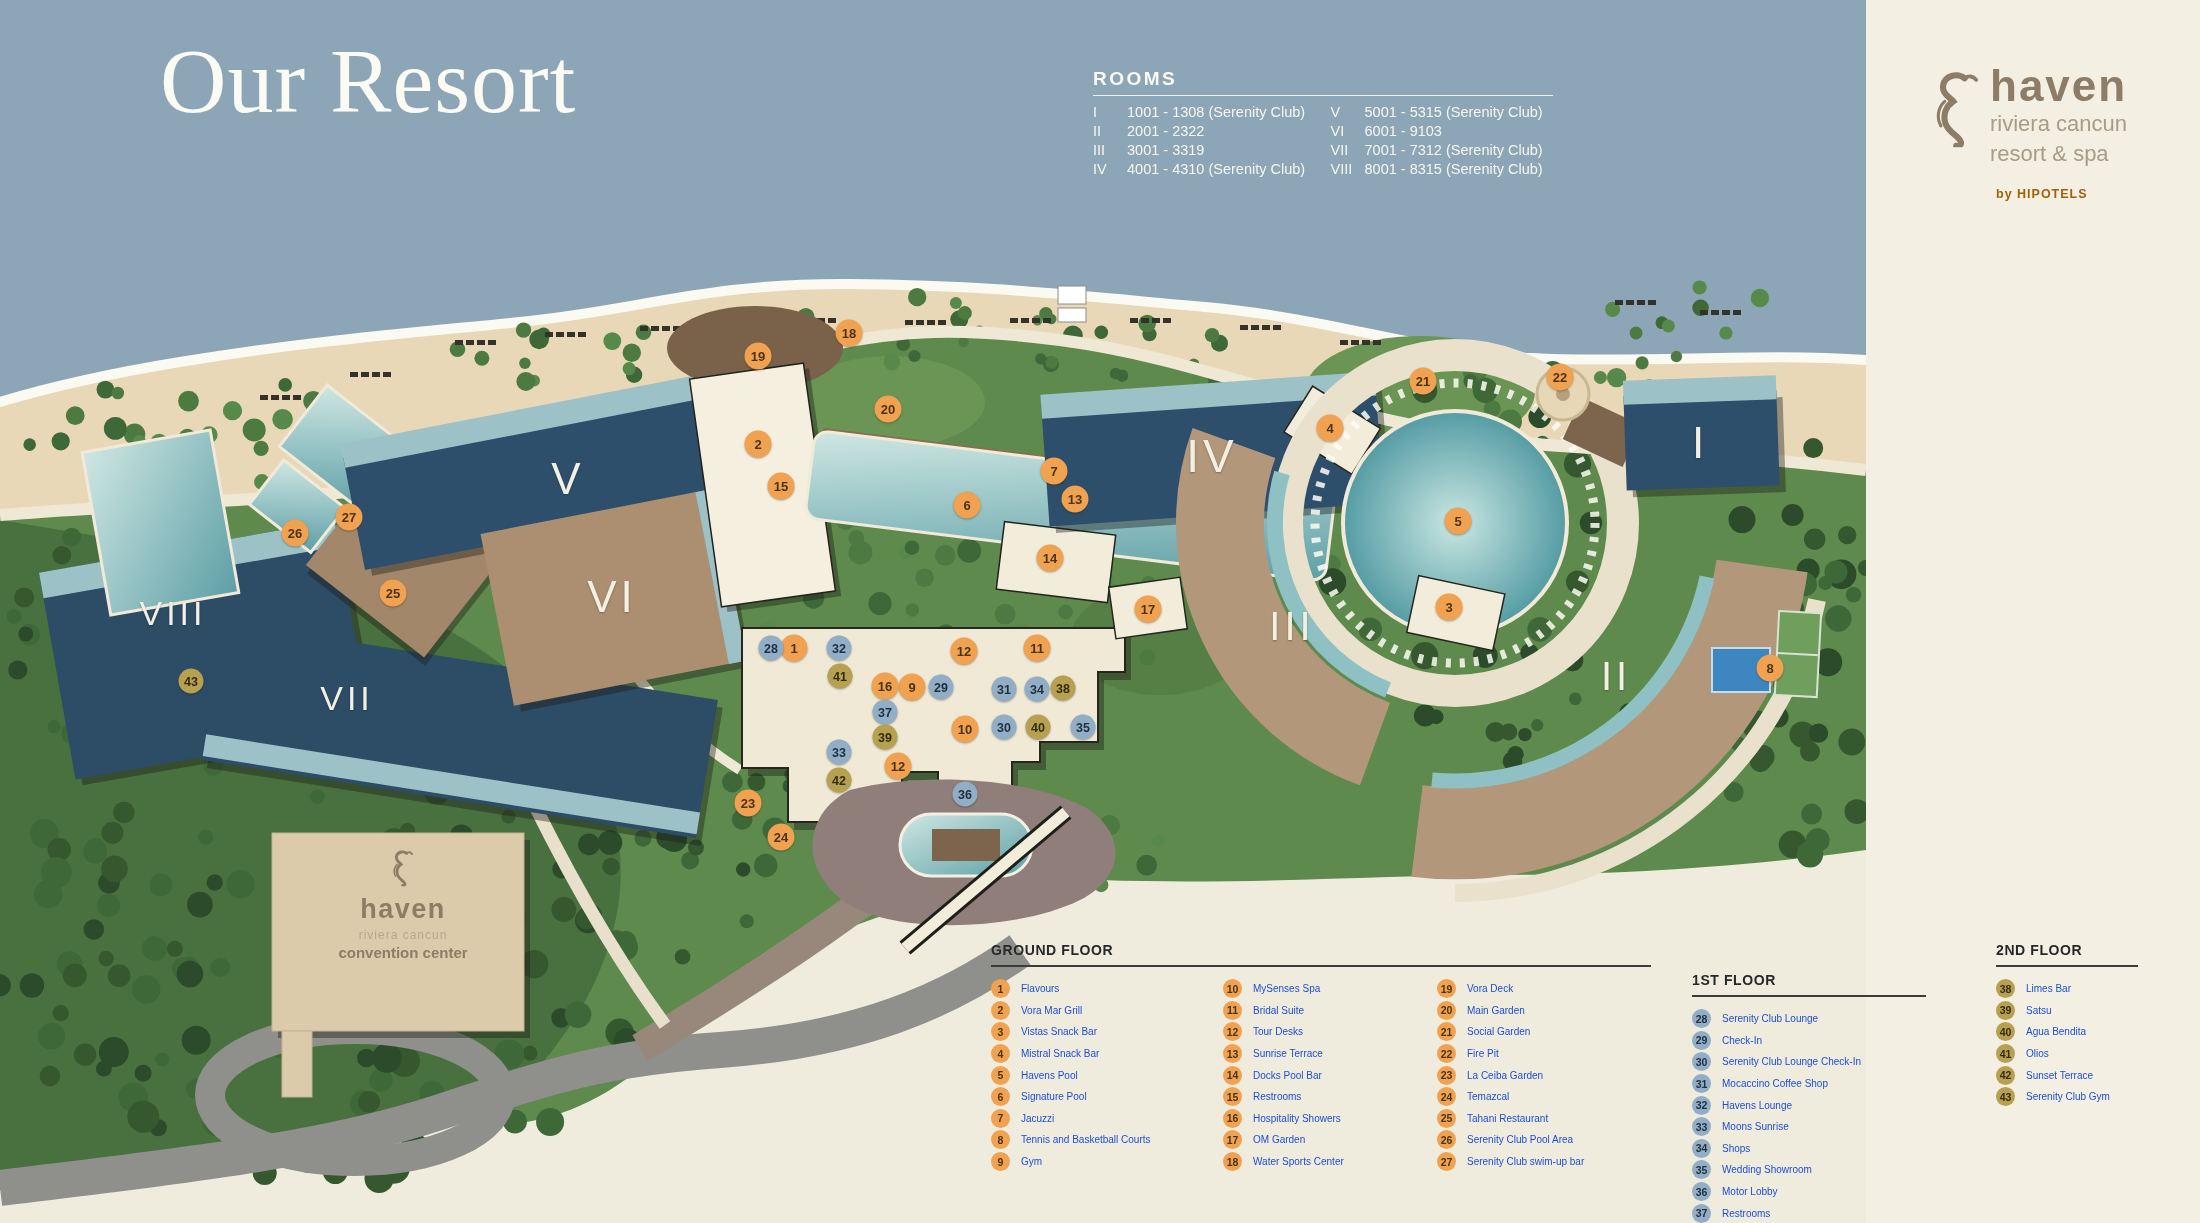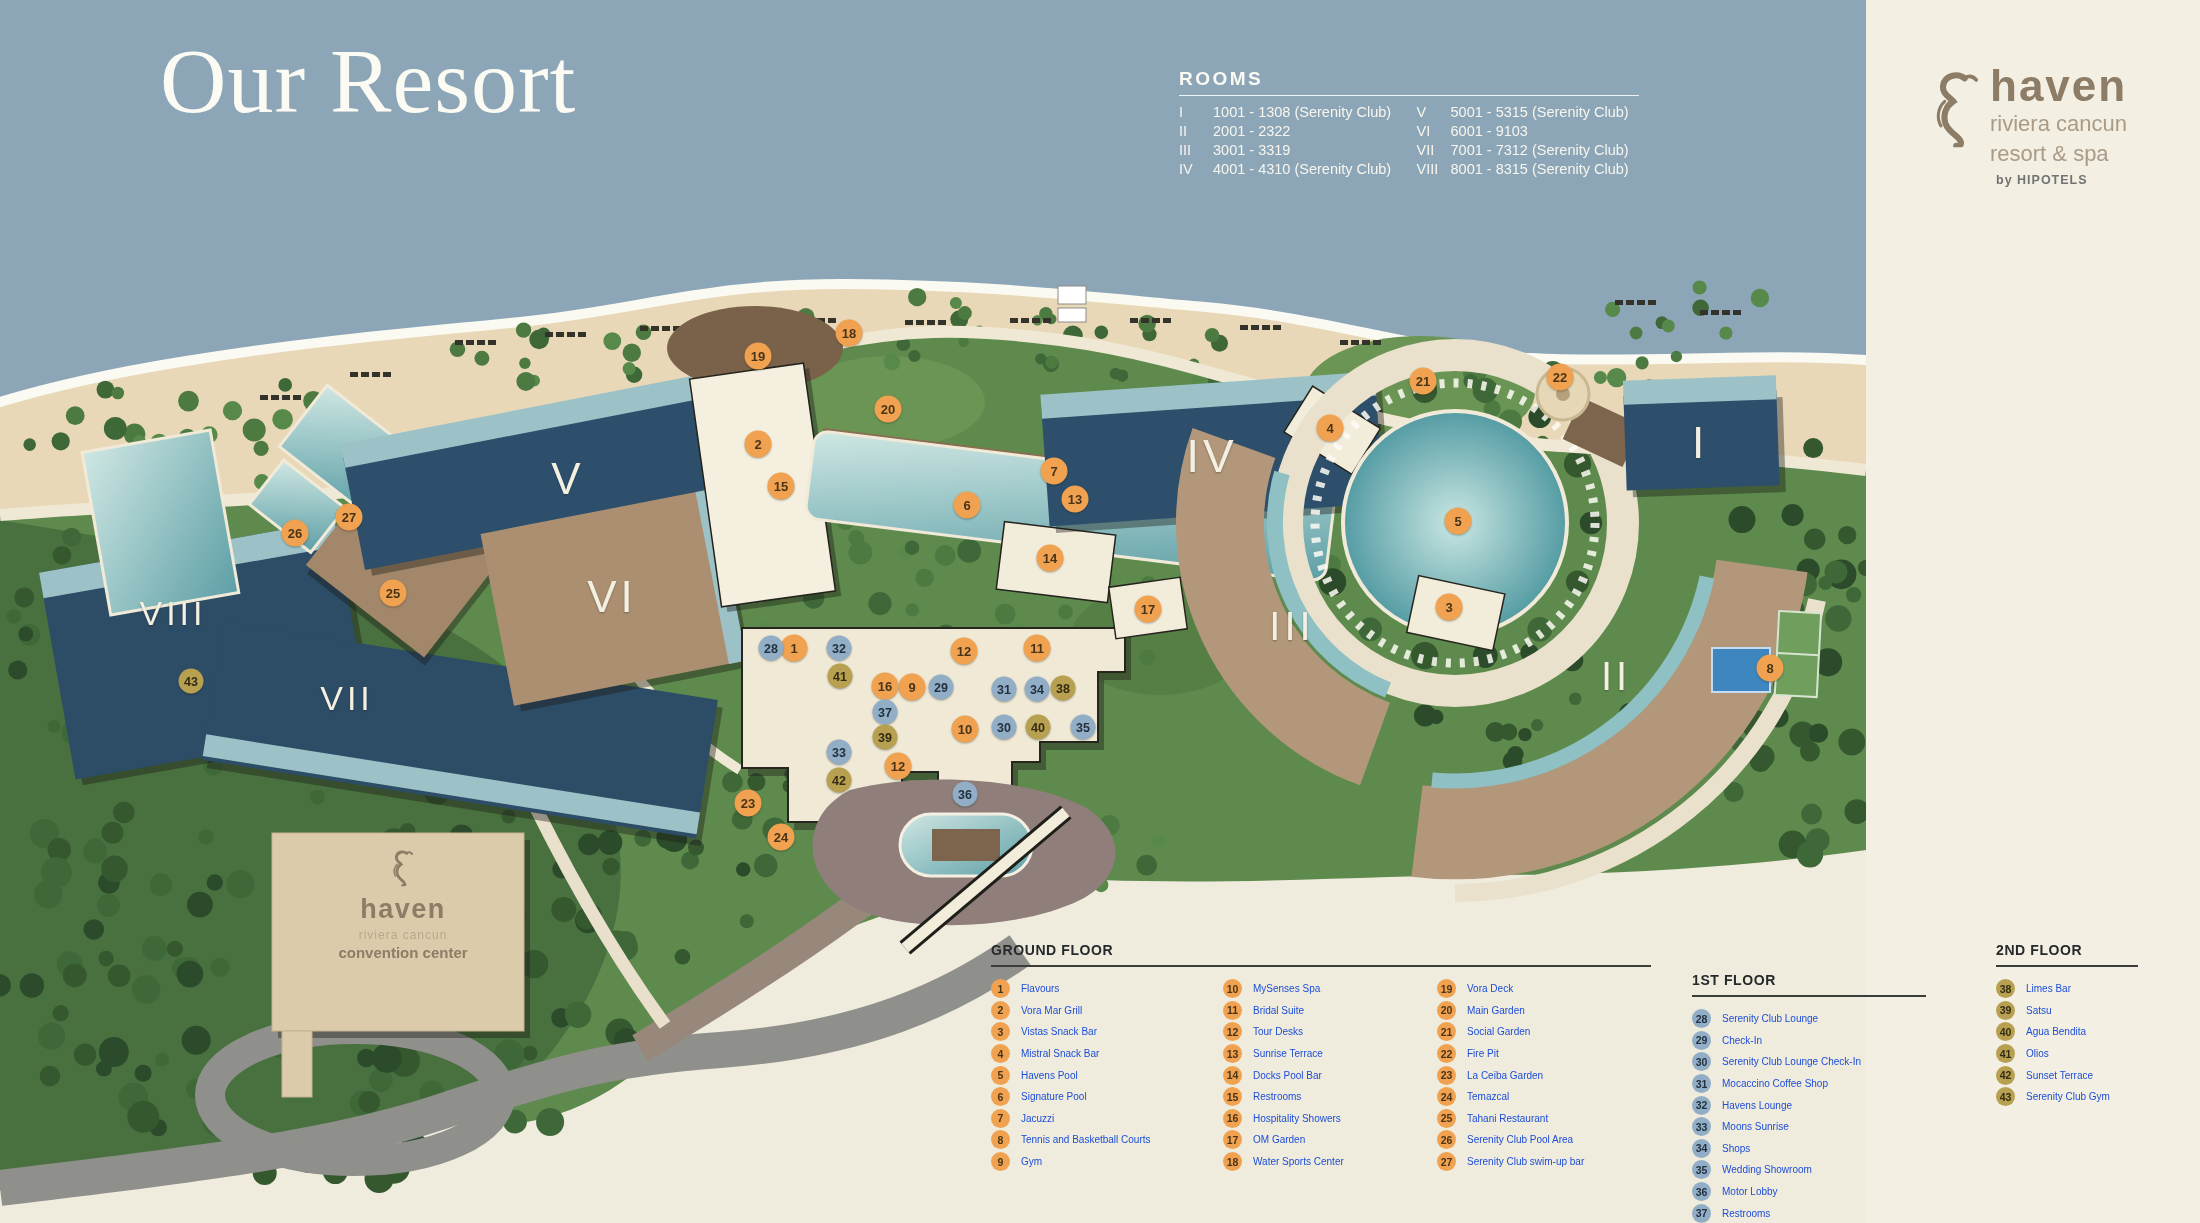--- a/index.html
+++ b/index.html
@@ -5,34 +5,34 @@
   html,body{margin:0;padding:0;background:#efebdd;}
   #stage{position:relative;width:2200px;height:1223px;overflow:hidden;
          font-family:"Liberation Sans",sans-serif;background:#efebdd;}
   #terrain{position:absolute;left:0;top:0;}
   #sidebar{position:absolute;left:1866px;top:0;width:334px;height:1223px;background:#f3efe2;}
 
   .page-title{position:absolute;left:126px;top:28px;font-family:"Liberation Serif",serif;
               font-size:92px;color:#fbfbf4;letter-spacing:1px;margin-left:34px;}
 
   
-  #rooms-legend{position:absolute;left:1179px;top:68px;width:475px;color:#f7f6ee;}
+  #rooms-legend{position:absolute;left:1093px;top:68px;width:475px;color:#f7f6ee;}
   .rooms-title{font-size:19px;letter-spacing:2.5px;font-weight:bold;color:#fbfaf2;}
   .rooms-rule{border-top:1px solid rgba(255,255,255,.85);margin:5px 0 8px 0;width:460px;}
   .rooms-cols{display:flex;}
   .rooms-col{width:240px;}
   .rooms-row{display:flex;height:19px;font-size:14.5px;}
   .rooms-num{width:34px;flex:none;}
 
   
   #brand{position:absolute;left:1934px;top:64px;display:flex;gap:10px;}
   .brand-name{font-size:44px;font-weight:bold;color:#8d7c66;letter-spacing:2px;line-height:1;}
   .brand-sub{font-size:22px;color:#a99b86;line-height:1.25;margin-top:2px;}
   .brand-sub:first-of-type{margin-top:8px;}
-  .brand-by{font-size:12.5px;color:#737373;letter-spacing:1px;margin-top:6px;font-weight:bold;padding-left:6px;}
+  .brand-by{font-size:12.5px;color:#a16207;letter-spacing:1px;margin-top:20px;font-weight:bold;padding-left:6px;}
 
   
   #conv-label{position:absolute;left:318px;top:848px;width:170px;text-align:center;}
   .conv-name{font-size:27px;font-weight:bold;color:#8d7c66;letter-spacing:1.5px;margin-top:2px;}
   .conv-sub{font-size:12px;color:#b5a88e;margin-top:3px;letter-spacing:1px;}
   .conv-cc{font-size:15px;color:#8d7c66;font-weight:bold;margin-top:2px;}
 
   
   .marker{position:absolute;display:flex;align-items:center;justify-content:center;
           border-radius:50%;font-weight:bold;transform:translate(-50%,-50%);

